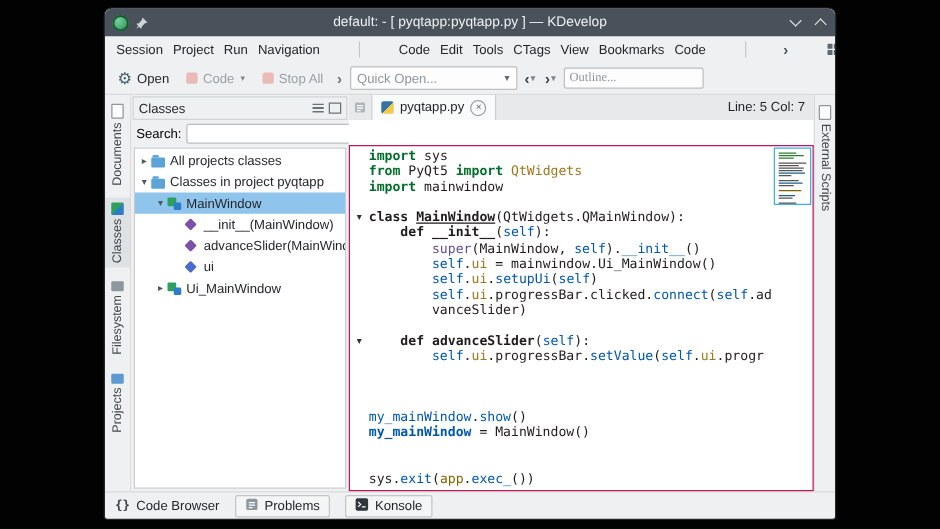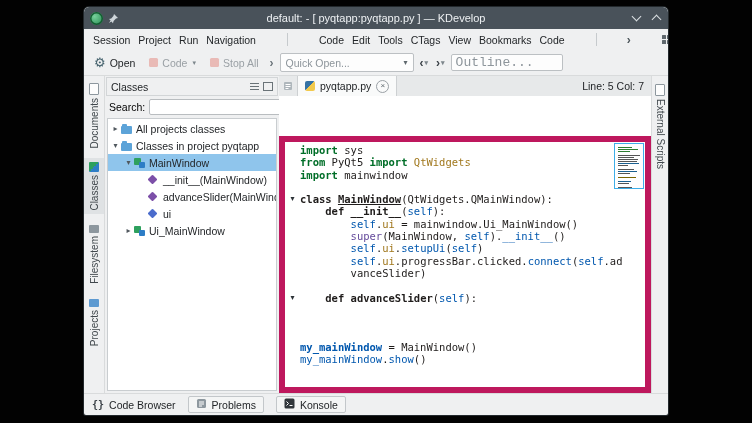--- a/index.html
+++ b/index.html
@@ -40,21 +40,21 @@
   .gear{font-size:13px;line-height:1;color:#47646f;}
   .stop-sq{width:9px;height:9px;background:#e05548;border-radius:1.5px;opacity:.35;}
   .mini-dd{font-size:7px;color:#7d868c;margin-left:1px;}
   .tchev{color:#6b7artifacts3;}
   .tchev{color:#6b747a;font-size:12px;font-weight:bold;padding:0 2px;}
   .combo{width:122px;height:17px;background:#fdfdfd;border:1px solid #bcc0c3;border-radius:2px;
          display:flex;align-items:center;padding:0 5px;color:#8d959b;gap:4px;}
   .combo .dd{margin-left:auto;color:#5f686e;font-size:8px;}
   .navbtn{display:flex;align-items:center;padding:1px 2px;color:#3a4147;font-size:12px;font-weight:bold;}
   .outline-input{width:102px;height:15px;border:1px solid #bcc0c3;border-radius:2px;background:#fdfdfd;
-         font-size:13px;padding:0 4px;color:#232629;font-family:Liberation Mono, monospace;}
+         font-size:10px;padding:0 4px;color:#232629;font-family:Liberation Serif, serif;}
   .outline-input::placeholder{color:#8d959b;}
 
   
   .main{flex:1;display:flex;min-height:0;}
 
   .left-strip{width:20px;border-right:1px solid #d9dbdc;display:flex;flex-direction:column;align-items:center;
               padding-top:3px;gap:5px;flex:none;}
   .vtab{display:flex;flex-direction:column;align-items:center;gap:3px;padding:4px 0;width:100%;}
   .vtab.active{background:#dfe2e4;}
   .vlbl{writing-mode:vertical-rl;transform:rotate(180deg);font-size:10px;color:#41484d;display:block;}
@@ -96,21 +96,21 @@
   
   .editor{flex:1;display:flex;flex-direction:column;min-width:0;background:#fff;gap:20px;}
   .etabbar{height:20px;background:#e7e9ea;display:flex;align-items:stretch;font-size:10.5px;color:#232629;flex:none;}
   .elist-icon{width:18px;display:flex;align-items:center;justify-content:center;flex:none;}
   .etab{display:flex;align-items:center;gap:5px;padding:0 7px;background:#f9fafa;
         border-left:1px solid #cdd0d2;border-right:1px solid #cdd0d2;}
   .fico{width:10px;height:10px;border-radius:2px;background:linear-gradient(135deg,#3572a5 50%,#f2c94c 50%);flex:none;}
   .tclose{width:11px;height:11px;border:1px solid #9aa0a5;border-radius:50%;font-size:8px;line-height:1;
           display:flex;align-items:center;justify-content:center;color:#5d666c;flex:none;}
   .ecursor{margin-left:auto;display:flex;align-items:center;padding-right:7px;}
-  .code-wrap{flex:1;position:relative;border:6px solid #be185d;overflow:hidden;background:#fff;margin-top:20px;}
+  .code-wrap{flex:1;position:relative;border:1px solid #be185d;overflow:hidden;background:#fff;}
   .code-lines{padding-top:2px;}
   .cl{display:flex;height:12.3px;line-height:12.3px;}
   .cl .fold{width:15px;flex:none;text-align:center;font-size:8px;color:#2c3237;line-height:12px;}
   .cl .ct{font-family:"DejaVu Sans Mono",monospace;font-size:10.5px;white-space:pre;color:#1f1c1b;}
 
   .t-kw{color:#006e28;font-weight:bold;}
   .t-def{color:#1f1c1b;font-weight:bold;}
   .t-clsu{color:#1f1c1b;font-weight:bold;text-decoration:underline;}
   .t-fname{color:#1f1c1b;font-weight:bold;}
   .t-self{color:#0057ae;}
@@ -330,25 +330,25 @@
               <div class="cl">
                 <span class="fold">▾</span>
                 <span class="ct"><span class="t-def">class</span><span> </span><span class="t-clsu">MainWindow</span><span>(QtWidgets.QMainWindow):</span></span>
               </div>
               <div class="cl">
                 <span class="fold"></span>
                 <span class="ct"><span>    </span><span class="t-def">def</span><span> </span><span class="t-fname">__init__</span><span>(</span><span class="t-self">self</span><span>):</span></span>
               </div>
               <div class="cl">
                 <span class="fold"></span>
+                <span class="ct"><span>        </span><span class="t-builtin">super</span><span>(MainWindow, </span><span class="t-self">self</span><span>).</span><span class="t-fn">__init__</span><span>()</span></span>
+              </div>
+              <div class="cl">
+                <span class="fold"></span>
                 <span class="ct"><span>        </span><span class="t-self">self</span><span>.</span><span class="t-mem">ui</span><span> = mainwindow.Ui_MainWindow()</span></span>
-              </div>
-              <div class="cl">
-                <span class="fold"></span>
-                <span class="ct"><span>        </span><span class="t-builtin">super</span><span>(MainWindow, </span><span class="t-self">self</span><span>).</span><span class="t-fn">__init__</span><span>()</span></span>
               </div>
               <div class="cl">
                 <span class="fold"></span>
                 <span class="ct"><span>        </span><span class="t-self">self</span><span>.</span><span class="t-mem">ui</span><span>.</span><span class="t-fn">setupUi</span><span>(</span><span class="t-self">self</span><span>)</span></span>
               </div>
               <div class="cl">
                 <span class="fold"></span>
                 <span class="ct"><span>        </span><span class="t-self">self</span><span>.</span><span class="t-mem">ui</span><span>.progressBar.clicked.</span><span class="t-fn">connect</span><span>(</span><span class="t-self">self</span><span>.ad</span></span>
               </div>
               <div class="cl">
@@ -358,36 +358,40 @@
               <div class="cl">
                 <span class="fold"></span>
                 <span class="ct"></span>
               </div>
               <div class="cl">
                 <span class="fold">▾</span>
                 <span class="ct"><span>    </span><span class="t-def">def</span><span> </span><span class="t-fname">advanceSlider</span><span>(</span><span class="t-self">self</span><span>):</span></span>
               </div>
               <div class="cl">
                 <span class="fold"></span>
-                <span class="ct"></span>
-              </div>
-              <div class="cl">
-                <span class="fold"></span>
-              </div>
-              <div class="cl">
-                <span class="fold"></span>
-                <span class="ct"></span>
+                <span class="ct"><span>        </span><span class="t-self">self</span><span>.</span><span class="t-mem">ui</span><span>.progressBar.</span><span class="t-fn">setValue</span><span>(</span><span class="t-self">self</span><span>.</span><span class="t-mem">ui</span><span>.progr</span></span>
+              </div>
+              <div class="cl">
+                <span class="fold"></span>
+                <span class="ct"></span>
+              </div>
+              <div class="cl">
+                <span class="fold"></span>
+              </div>
+              <div class="cl">
+                <span class="fold"></span>
+                <span class="ct"></span>
+              </div>
+              <div class="cl">
+                <span class="fold"></span>
+                <span class="ct"><span class="t-vmwu">my_mainWindow</span><span>.</span><span class="t-fn">show</span><span>()</span></span>
               </div>
               <div class="cl">
                 <span class="fold"></span>
                 <span class="ct"><span class="t-vmw">my_mainWindow</span><span> = MainWindow()</span></span>
-              </div>
-              <div class="cl">
-                <span class="fold"></span>
-                <span class="ct"><span class="t-vmwu">my_mainWindow</span><span>.</span><span class="t-fn">show</span><span>()</span></span>
               </div>
               <div class="cl">
                 <span class="fold"></span>
                 <span class="ct"></span>
               </div>
               <div class="cl">
                 <span class="fold"></span>
                 <span class="ct"></span>
               </div>
               <div class="cl">

